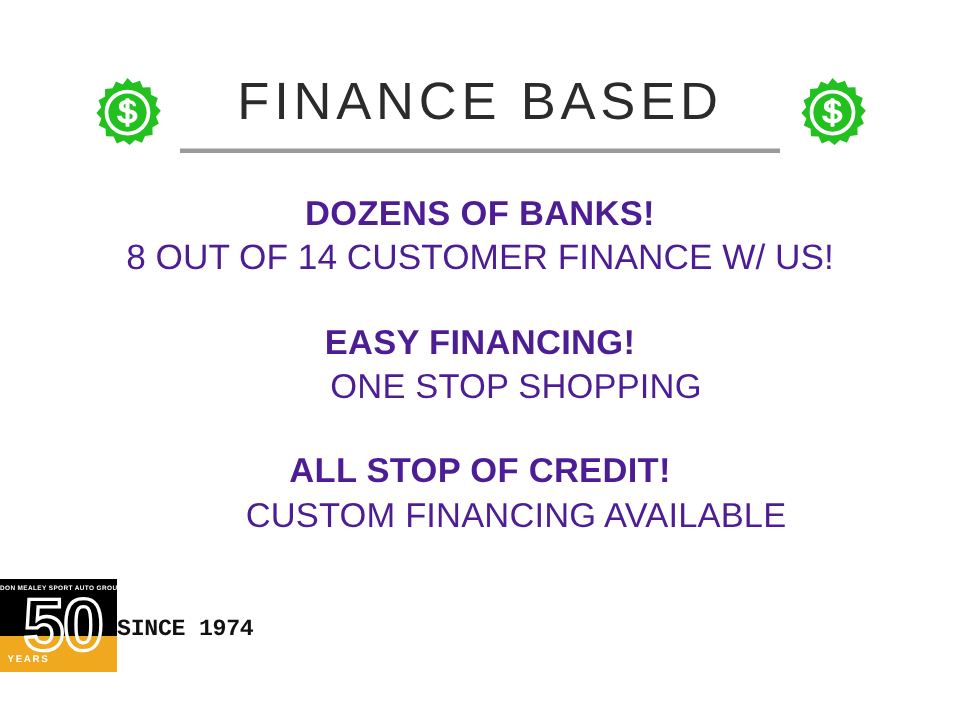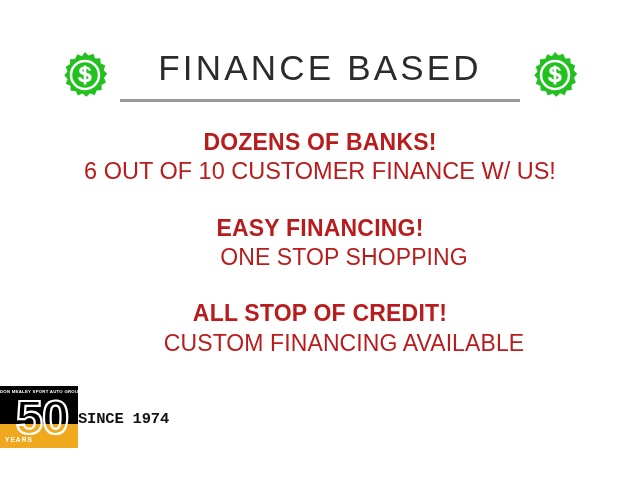--- a/index.html
+++ b/index.html
@@ -74,21 +74,21 @@
     position: absolute;
     left: 0;
     top: 128px;
     width: 640px;
     text-align: center;
   }
   .copy-block { margin: 0; }
   .copy-block + .copy-block { margin-top: 27px; }
 
   .line {
-    color: #b91c1c;
+    color: #4c1d95;
     line-height: 1.27;
     white-space: nowrap;
     font-family: "Liberation Sans", sans-serif;
   }
   .line-strong {
     font-weight: bold;
     font-size: 23px;
     letter-spacing: 0.2px;
   }
   .line-regular {
@@ -239,21 +239,21 @@
         </g>
       </svg>
     </span>
 
   </div>
 
   <div class="body-copy">
 
     <div class="copy-block">
       <div class="line line-strong">DOZENS OF BANKS!</div>
-      <div class="line line-wide">6 OUT OF 10 CUSTOMER FINANCE W/ US!</div>
+      <div class="line line-wide">8 OUT OF 14 CUSTOMER FINANCE W/ US!</div>
     </div>
 
     <div class="copy-block">
       <div class="line line-strong">EASY FINANCING!</div>
       <div class="line line-regular">ONE STOP SHOPPING</div>
     </div>
 
     <div class="copy-block">
       <div class="line line-strong">ALL STOP OF CREDIT!</div>
       <div class="line line-regular">CUSTOM FINANCING AVAILABLE</div>

